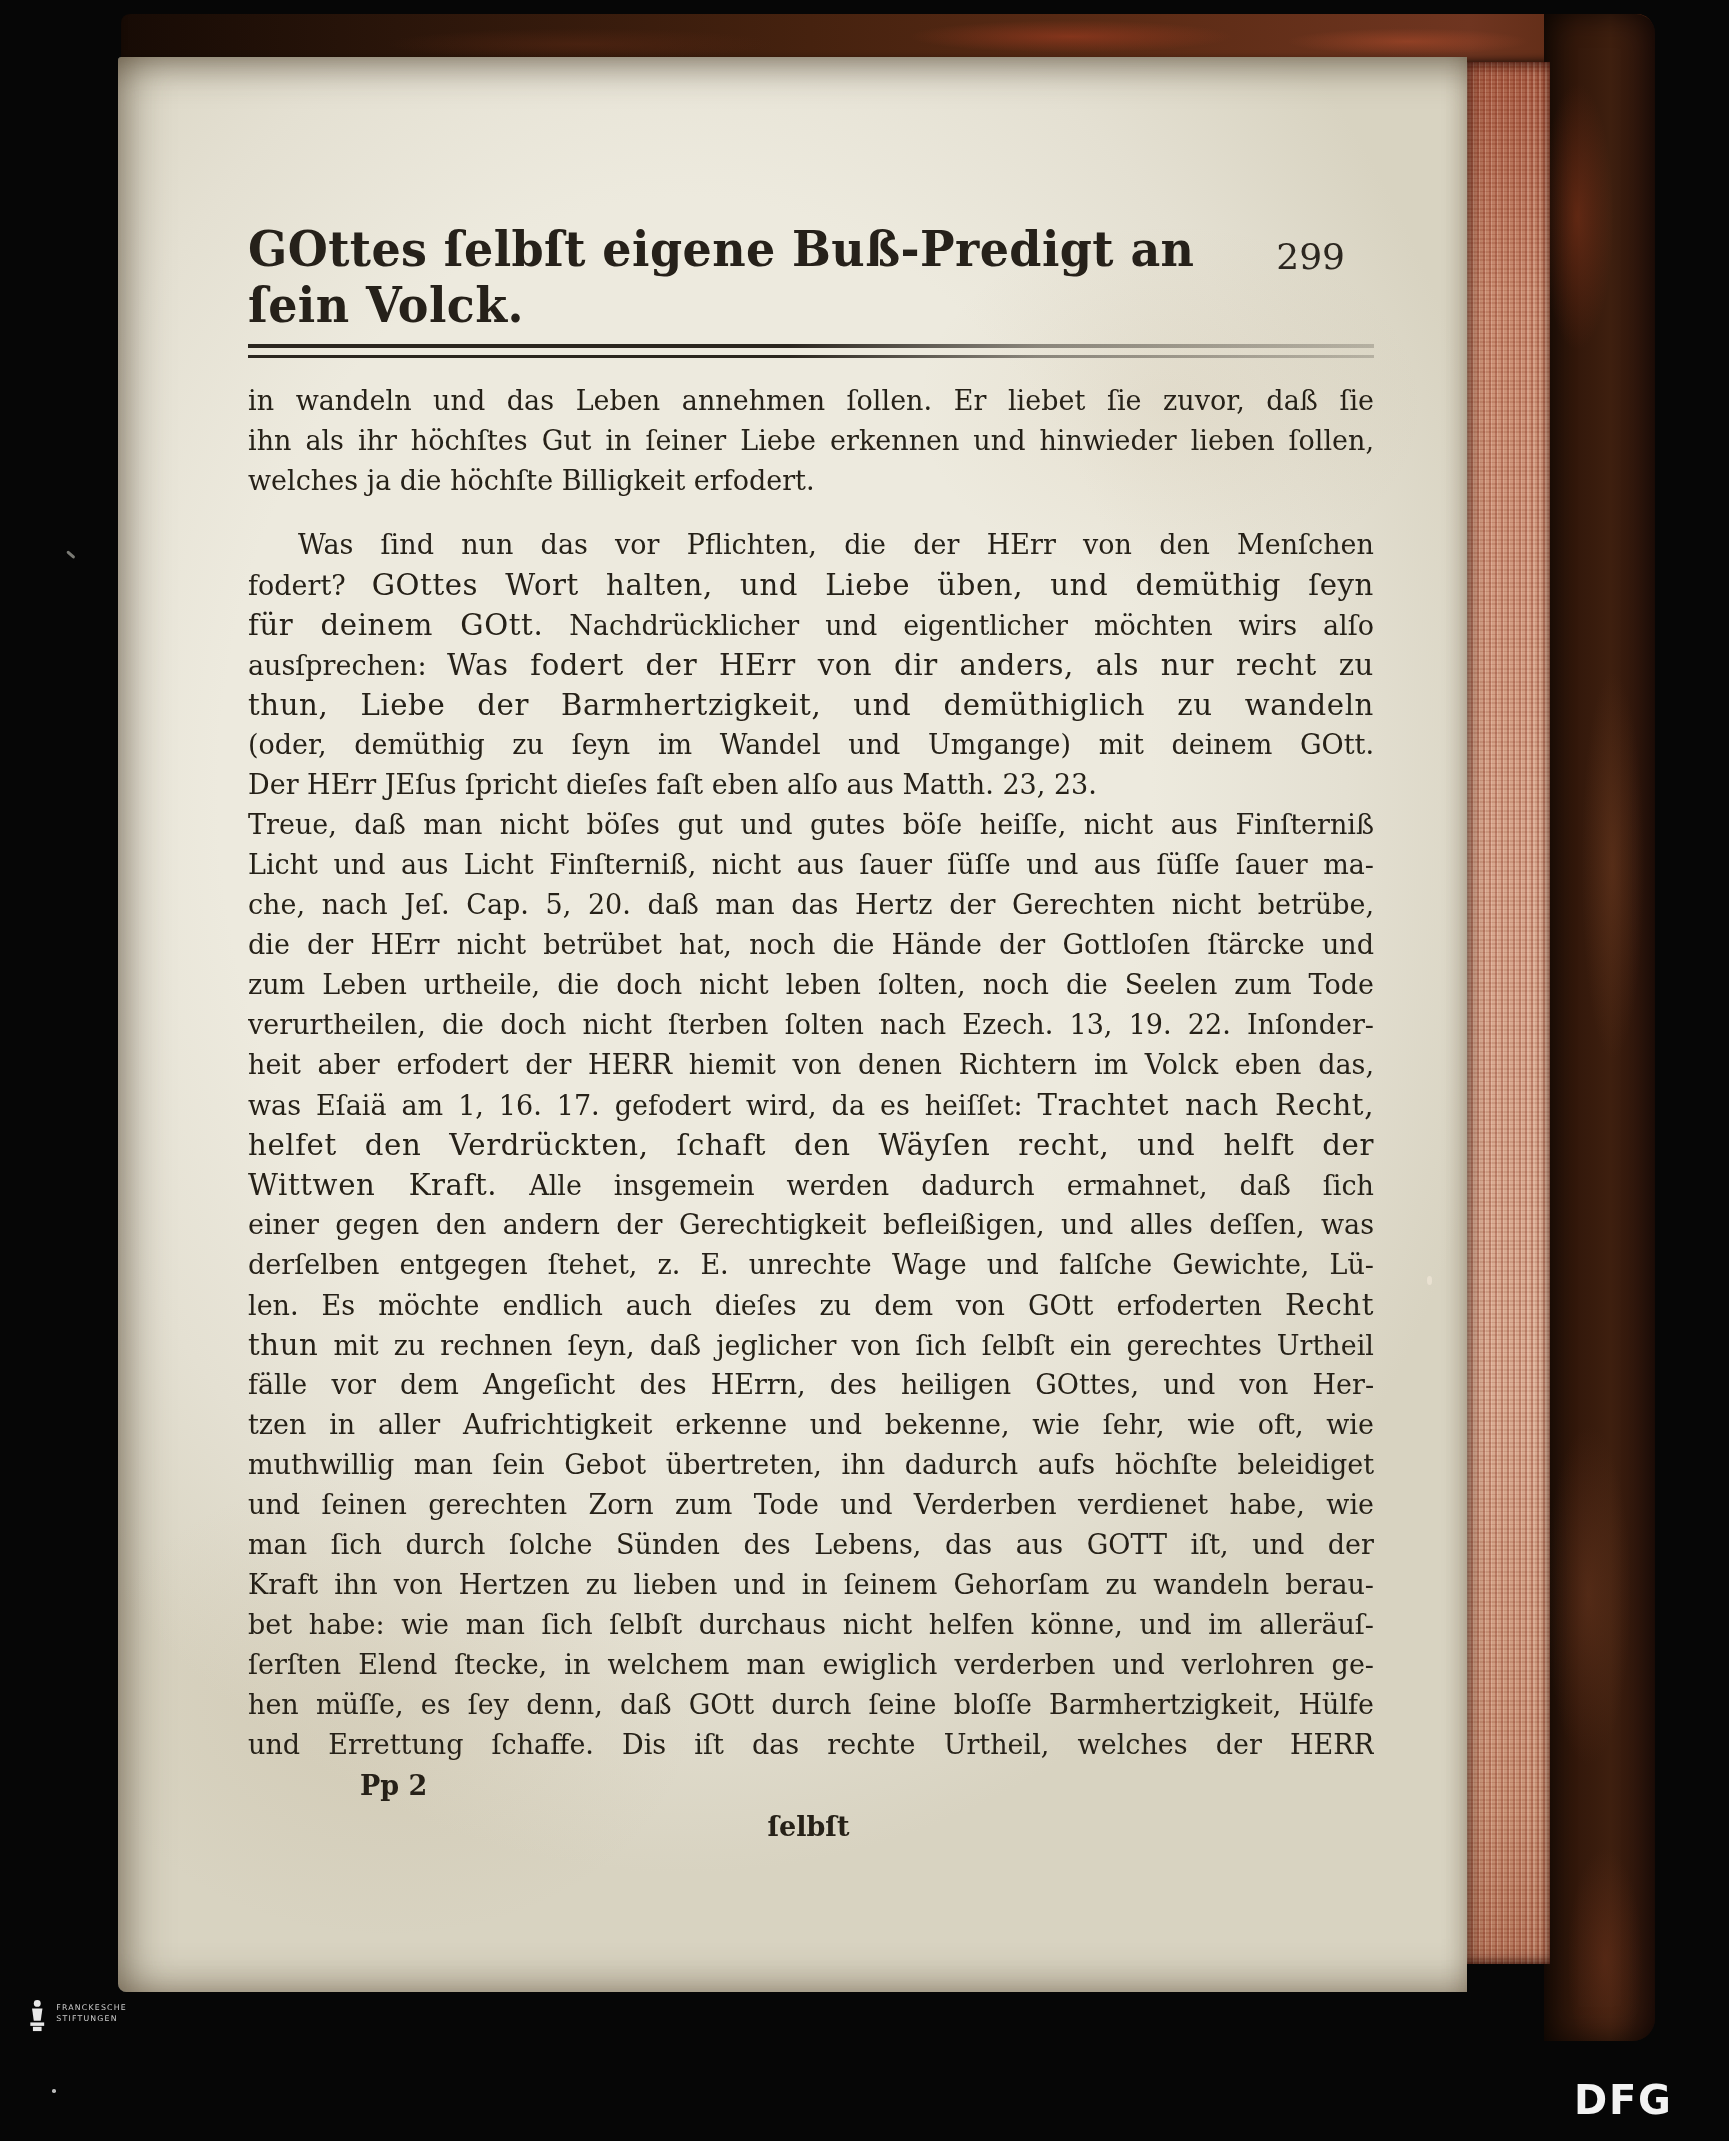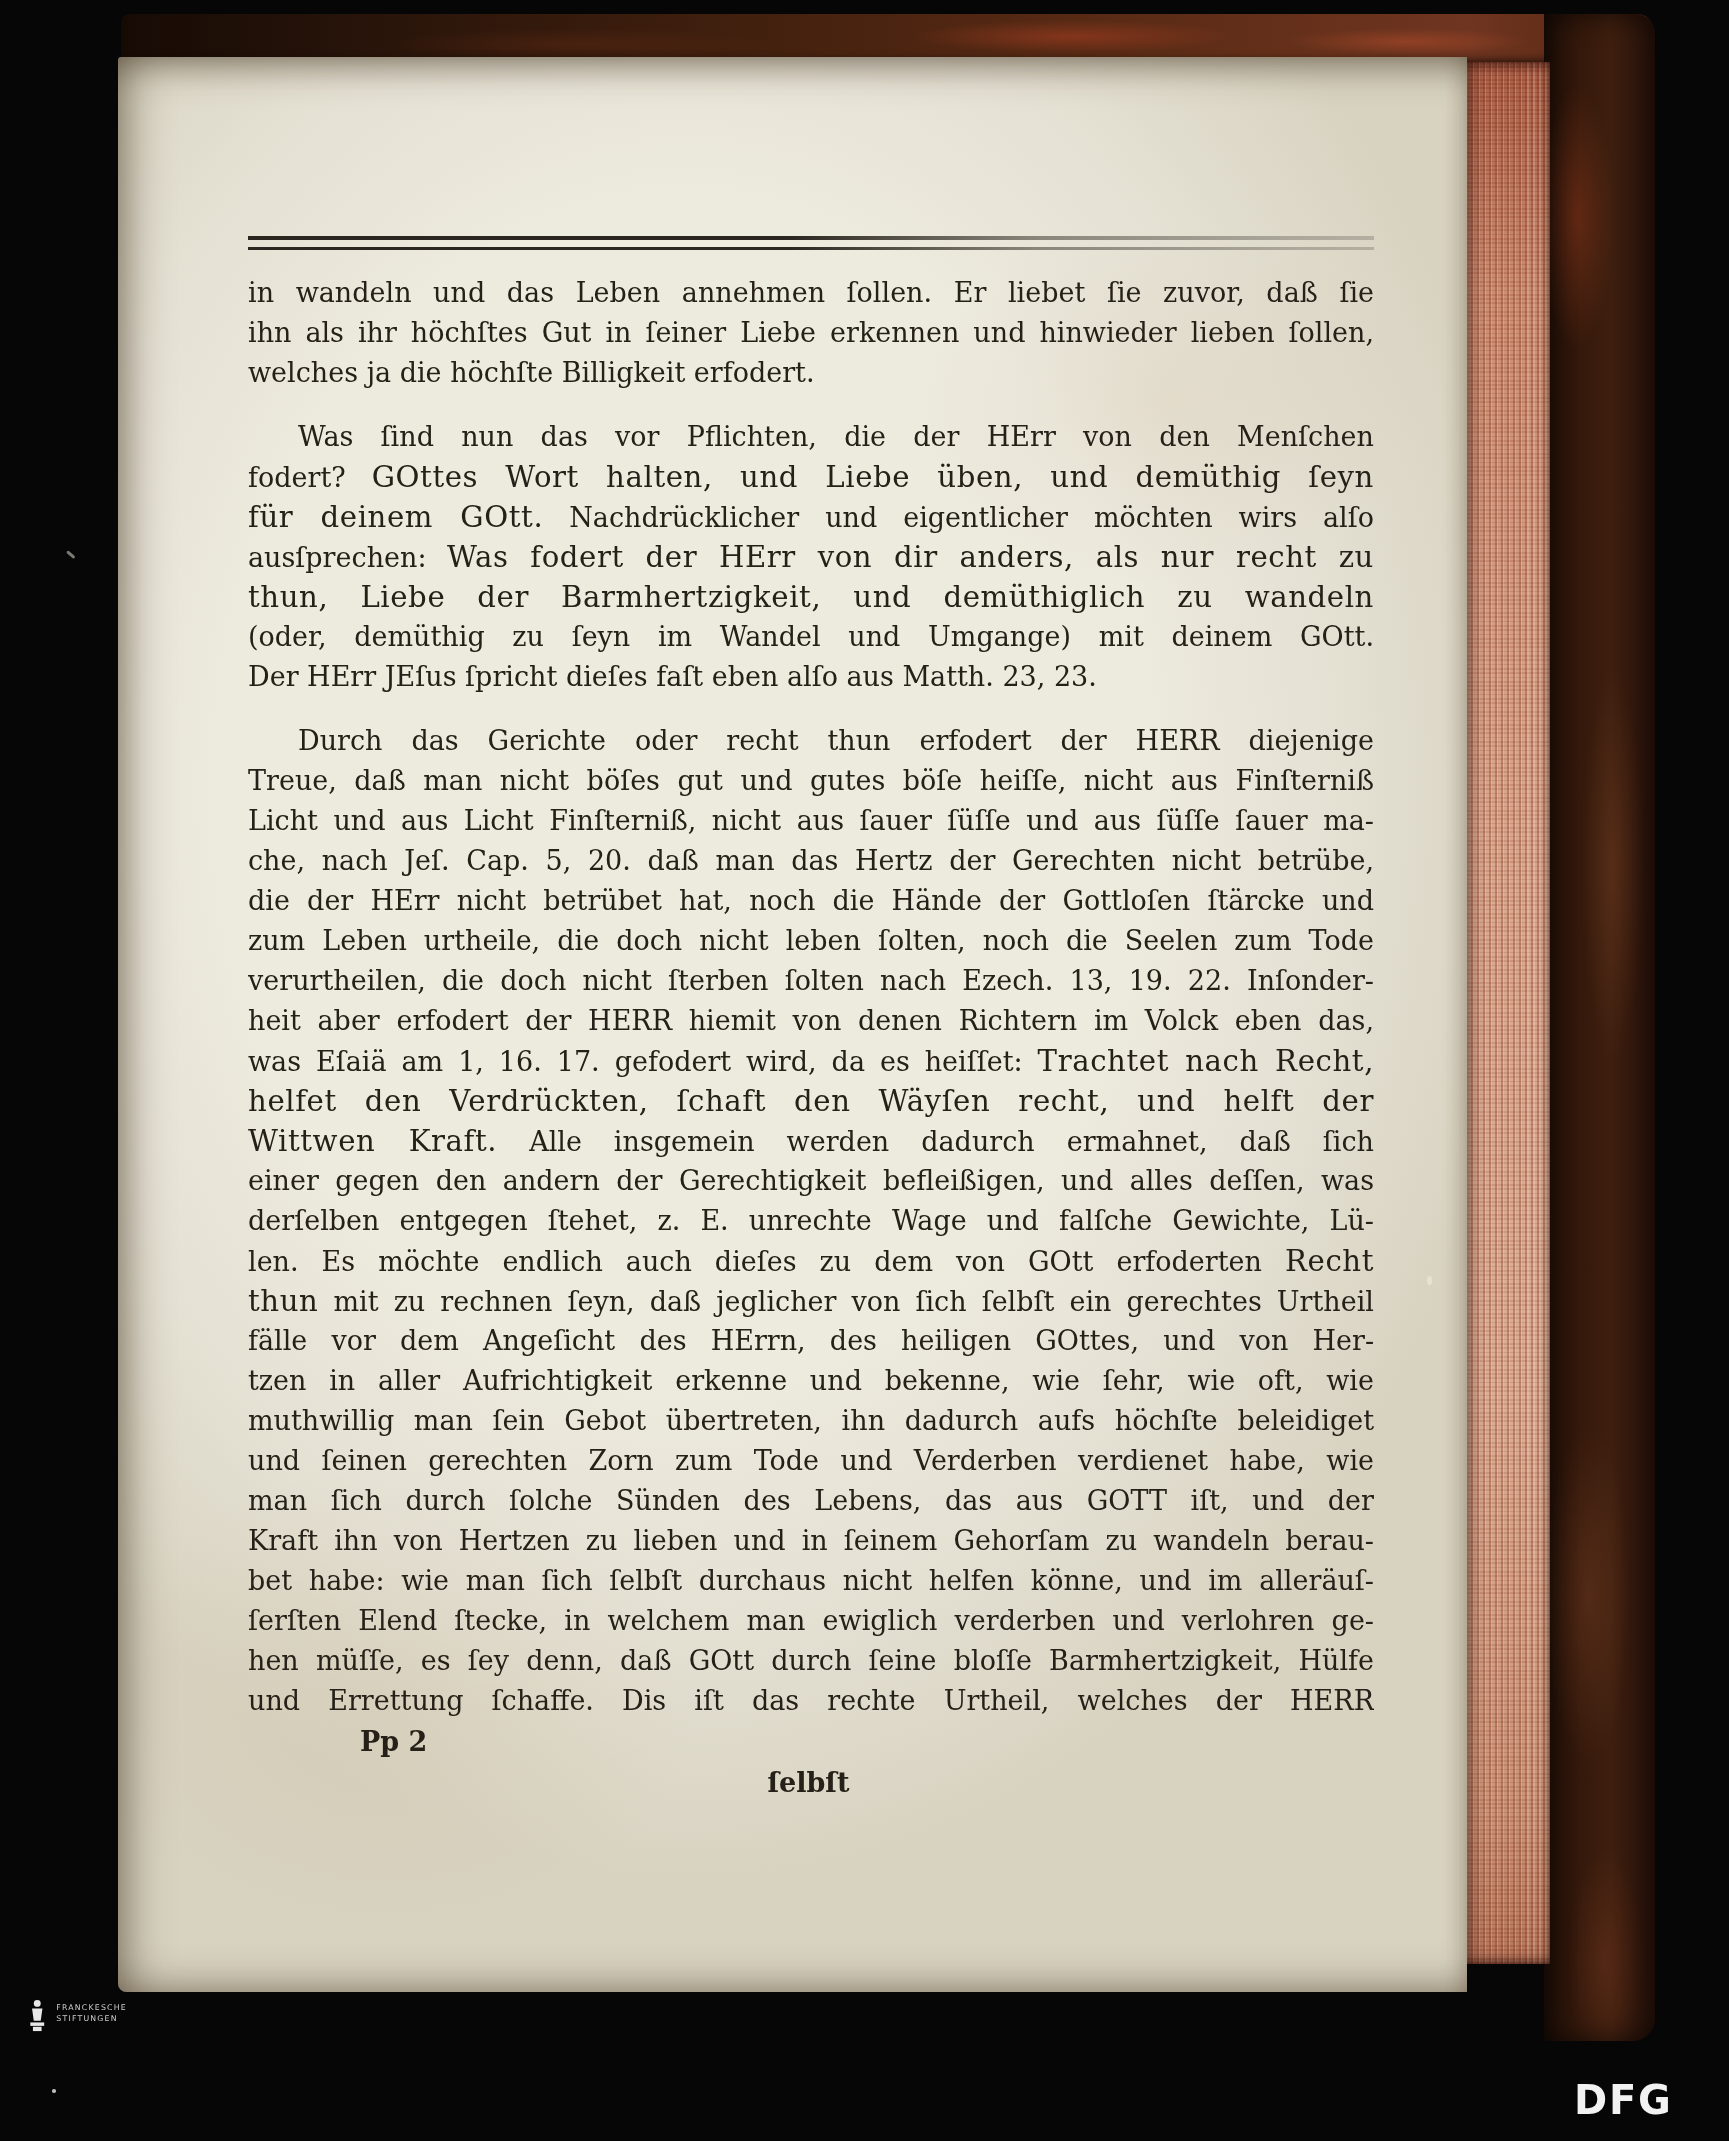--- a/index.html
+++ b/index.html
@@ -82,38 +82,41 @@
 
 <div class="stage">
 
   <div class="top-edge"></div>
   <div class="cover"></div>
   <div class="fore-edge"></div>
 
   <div class="page">
     <div class="text-area">
 
+      <div class="header-row">
+        <span class="title">GOttes ſelbſt eigene Buß-Predigt an ſein Volck.</span>
+        <span class="pagenum">299</span>
+      </div>
 
       <div class="rules">
         <div class="rule"></div>
         <div class="rule"></div>
       </div>
 
       <div class="body">
           <div class="line"><span class="reg">in wandeln und das Leben annehmen ſollen. Er liebet ſie zuvor, daß ſie</span></div>
           <div class="line"><span class="reg">ihn als ihr höchſtes Gut in ſeiner Liebe erkennen und hinwieder lieben ſollen,</span></div>
           <div class="line nojust"><span class="reg">welches ja die höchſte Billigkeit erfodert.</span></div>
           <div class="line ind"><span class="reg">Was ſind nun das vor Pflichten, die der HErr von den Menſchen</span></div>
           <div class="line"><span class="reg">fodert? </span><span class="emph">GOttes Wort halten, und Liebe üben, und demüthig ſeyn</span></div>
           <div class="line"><span class="emph">für deinem GOtt.</span><span class="reg"> Nachdrücklicher und eigentlicher möchten wirs alſo</span></div>
           <div class="line"><span class="reg">ausſprechen: </span><span class="emph">Was fodert der HErr von dir anders, als nur recht zu</span></div>
           <div class="line"><span class="emph">thun, Liebe der Barmhertzigkeit, und demüthiglich zu wandeln</span></div>
           <div class="line"><span class="reg">(oder, demüthig zu ſeyn im Wandel und Umgange) mit deinem GOtt.</span></div>
           <div class="line nojust"><span class="reg">Der HErr JEſus ſpricht dieſes faſt eben alſo aus Matth. 23, 23.</span></div>
-          <div class="line ind"><span class="reg">Durch das Gerichte oder recht thun erfodert der HERR diejenige</span></div>
           <div class="line"><span class="reg">Treue, daß man nicht böſes gut und gutes böſe heiſſe, nicht aus Finſterniß</span></div>
           <div class="line"><span class="reg">Licht und aus Licht Finſterniß, nicht aus ſauer ſüſſe und aus ſüſſe ſauer ma-</span></div>
           <div class="line"><span class="reg">che, nach Jeſ. Cap. 5, 20. daß man das Hertz der Gerechten nicht betrübe,</span></div>
           <div class="line"><span class="reg">die der HErr nicht betrübet hat, noch die Hände der Gottloſen ſtärcke und</span></div>
           <div class="line"><span class="reg">zum Leben urtheile, die doch nicht leben ſolten, noch die Seelen zum Tode</span></div>
           <div class="line"><span class="reg">verurtheilen, die doch nicht ſterben ſolten nach Ezech. 13, 19. 22. Inſonder-</span></div>
           <div class="line"><span class="reg">heit aber erfodert der HERR hiemit von denen Richtern im Volck eben das,</span></div>
           <div class="line"><span class="reg">was Eſaiä am 1, 16. 17. gefodert wird, da es heiſſet: </span><span class="emph">Trachtet nach Recht,</span></div>
           <div class="line"><span class="emph">helfet den Verdrückten, ſchaft den Wäyſen recht, und helft der</span></div>
           <div class="line"><span class="emph">Wittwen Kraft.</span><span class="reg"> Alle insgemein werden dadurch ermahnet, daß ſich</span></div>

